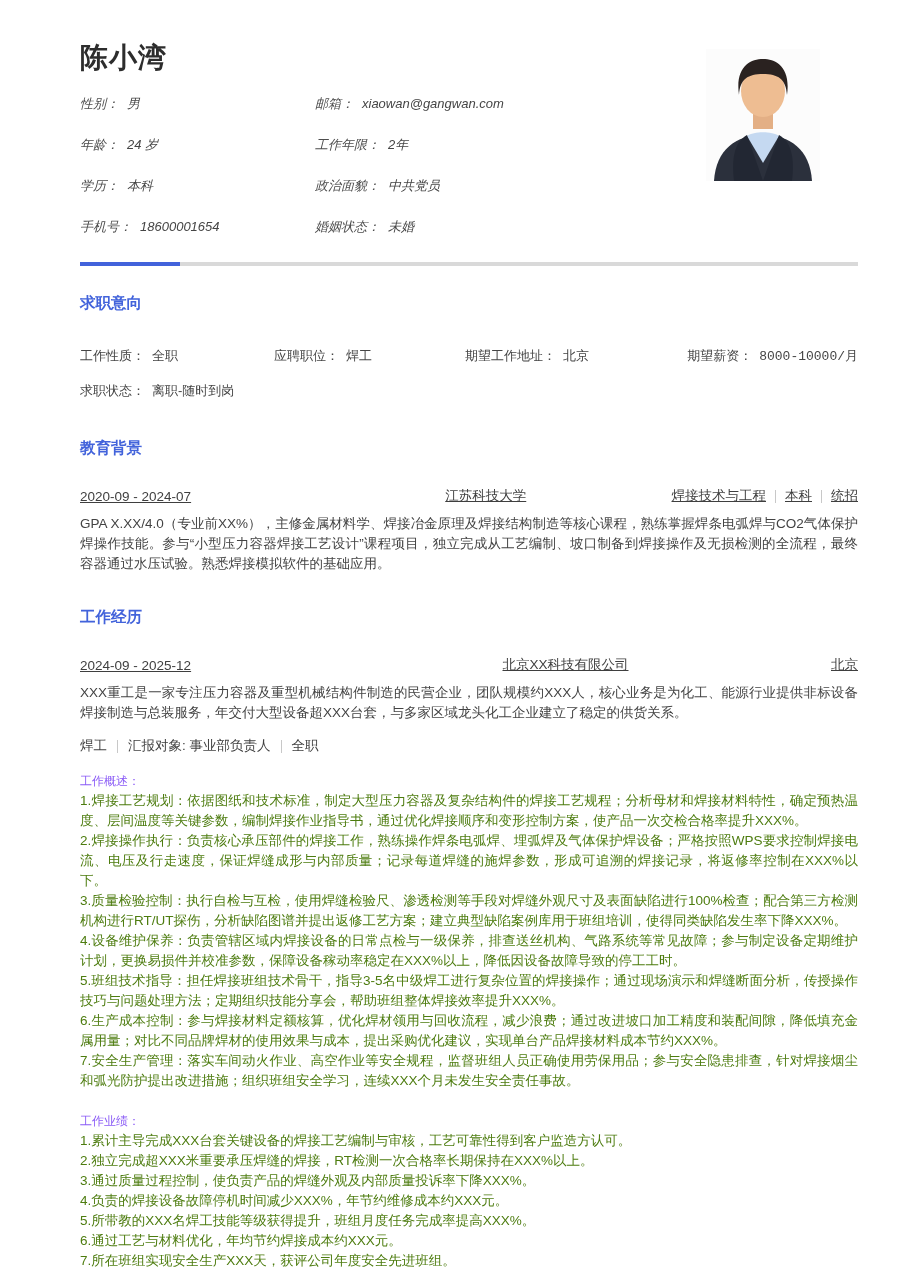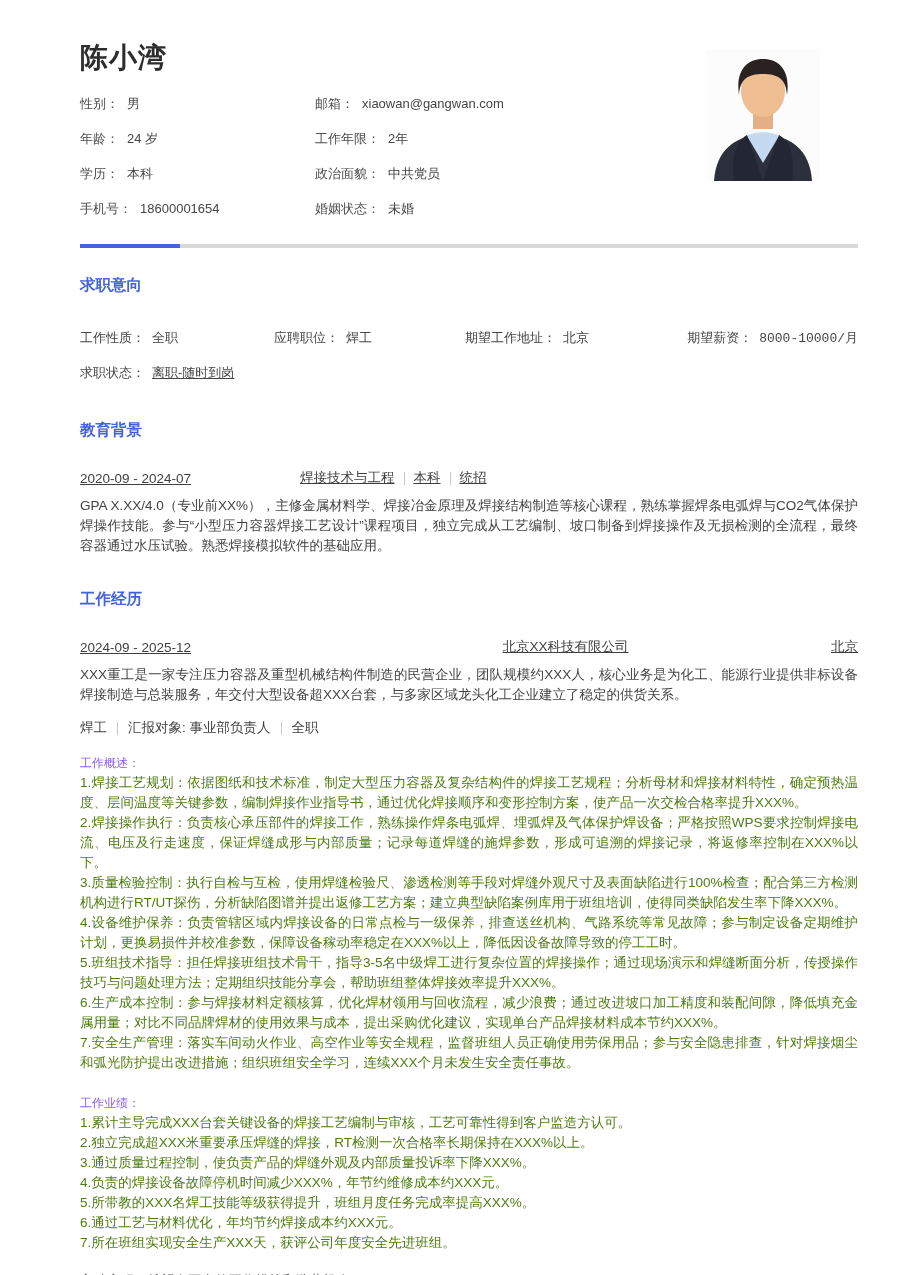--- a/index.html
+++ b/index.html
@@ -17,23 +17,24 @@
   
   .name {
     padding-top:38px;
     font-size:28px; font-weight:bold; color:#2d2d2d;
     letter-spacing:1px;
   }
   .info-grid {
     margin-top:18px;
     display:grid;
     grid-template-columns:235px 1fr;
-    row-gap:17px;
+    row-gap:23px;
     font-size:13px; color:#4d4d4d;
     max-width:560px;
+    font-style:italic;
   }
   .info-item .val { margin-left:8px; color:#454545; }
   .photo {
     position:absolute; top:48px; right:80px;
     width:114px; height:132px; overflow:hidden; background:#fcfcfc;
   }
   
   .divider {
     margin-top:26px; height:4px; background:#d9d9d9;
     position:relative; width:778px;
@@ -51,21 +52,21 @@
     display:flex; margin-top:33px; font-size:13px; color:#454545;
     width:778px;
     font-family:Liberation Mono, monospace;
   }
   .field .val { margin-left:7px; }
   .field-0 { width:194px; }
   .field-1 { width:191px; }
   .field-2 { width:213px; }
   .field-3 { margin-left:auto; }
   .status-row { margin-top:17px; font-size:13px; color:#454545; }
-  .status-row .val { margin-left:7px;text-decoration:underline; }
+  .status-row .val { margin-left:7px; }
 
   .sec-edu .section-title { margin-top:38px; }
   .triple-row {
     display:flex; align-items:center; margin-top:28px;
     font-size:13.5px; color:#3f3f3f; width:778px;text-decoration:underline;
   }
   .triple-row .left  { width:220px; }
   .triple-row .mid   { flex:1; text-align:center; }
   .triple-row .right { display:flex; align-items:center; gap:9px; justify-content:flex-end; }
   .sep {
@@ -133,20 +134,21 @@
     </div>
     <div class="status-row">
       <span class="lbl">求职状态：</span><span class="val">离职-随时到岗</span>
     </div>
   </div>
 
   <div class="sec-edu">
     <div class="section-title">教育背景</div>
     <div class="triple-row">
       <span class="left">2020-09 - 2024-07</span>
+      <span class="mid">江苏科技大学</span>
       <span class="right">
         <span>焊接技术与工程</span>
         <span class="sep"></span>
         <span>本科</span>
         <span class="sep"></span>
         <span>统招</span>
       </span>
     </div>
     <p class="para">GPA X.XX/4.0（专业前XX%），主修金属材料学、焊接冶金原理及焊接结构制造等核心课程，熟练掌握焊条电弧焊与CO2气体保护焊操作技能。参与“小型压力容器焊接工艺设计”课程项目，独立完成从工艺编制、坡口制备到焊接操作及无损检测的全流程，最终容器通过水压试验。熟悉焊接模拟软件的基础应用。</p>
   </div>

